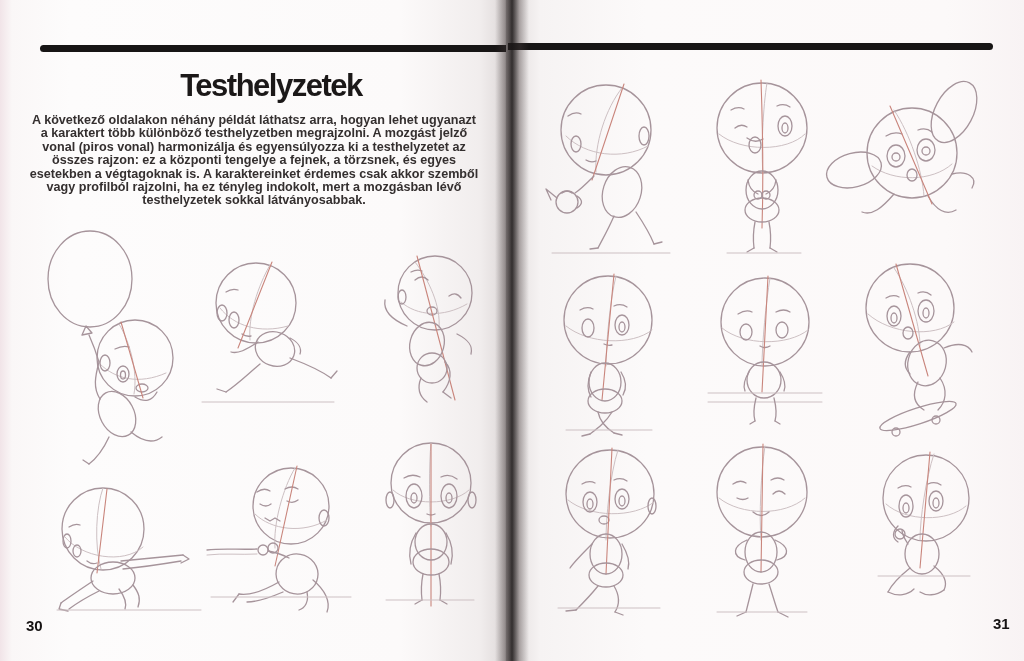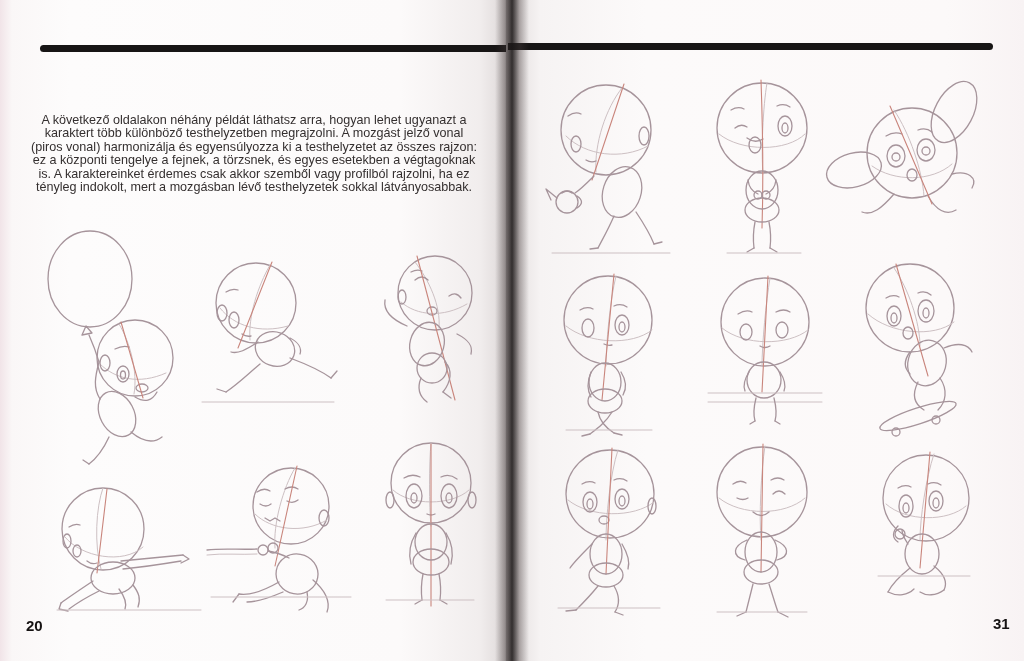--- a/index.html
+++ b/index.html
@@ -11,38 +11,39 @@
   .page-right{left:506px;width:518px;
     background:linear-gradient(90deg,#b9b3b3 0px,#e7e2e2 12px,#f6f3f3 34px,#fcfafa 140px,#fcf9f9 440px,#f8f3f4 518px);}
   .spine-shadow{position:absolute;left:495px;top:0;width:34px;height:661px;
     background:linear-gradient(90deg,rgba(50,42,42,0) 0%,rgba(58,48,48,.42) 28%,rgba(28,24,24,.88) 50%,rgba(70,60,60,.40) 72%,rgba(120,110,110,0) 100%);}
   .rule{position:absolute;height:7px;background:#171515;border-radius:4px;}
   .rule-left{left:40px;top:45px;width:466px;border-top-right-radius:0;border-bottom-right-radius:0;}
   .rule-right{left:508px;top:43px;width:485px;border-top-left-radius:0;border-bottom-left-radius:0;}
   .title{position:absolute;left:28px;top:68px;width:486px;text-align:center;
     font-size:31px;font-weight:700;letter-spacing:-1.5px;color:#1b1818;}
   .intro{position:absolute;left:28px;top:114px;width:452px;text-align:center;
-    font-size:12.6px;line-height:13.4px;font-weight:400;color:#342f2f;}
+    font-size:12.6px;line-height:13.4px;font-weight:700;color:#342f2f;}
   .pagenum{position:absolute;font-size:15px;font-weight:700;color:#151212;}
   .pagenum-left{left:26px;top:617px;}
   .fig{position:absolute;}
   .fig svg{display:block;overflow:visible;}
   svg.sk *{fill:none;stroke:#a6949b;stroke-width:1.3;stroke-linecap:round;stroke-linejoin:round;}
   svg.sk .g{stroke:#cdc0c3;stroke-width:1;}
   svg.sk .ax{stroke:#c9857c;stroke-width:1.1;}
 </style>
 </head>
 <body>
 
 <div class="stage">
 
   <div class="page page-left">
     <div class="rule rule-left" style="position:absolute;left:40px;top:45px;width:466px;"></div>
+    <div class="title">Testhelyzetek</div>
     <div class="intro">A következő oldalakon néhány példát láthatsz arra, hogyan lehet ugyanazt a karaktert több különböző testhelyzetben megrajzolni. A mozgást jelző vonal (piros vonal) harmonizálja és egyensúlyozza ki a testhelyzetet az összes rajzon: ez a központi tengelye a fejnek, a törzsnek, és egyes esetekben a végtagoknak is. A karaktereinket érdemes csak akkor szemből vagy profilból rajzolni, ha ez tényleg indokolt, mert a mozgásban lévő testhelyzetek sokkal látványosabbak.</div>
-    <div class="pagenum pagenum-left">20</div>
+    <div class="pagenum pagenum-left">30</div>
 
     <div class="fig" style="left:35px;top:222px;" aria-label="Chibi hanging from a balloon">
       <svg class="sk" width="205" height="245" viewBox="0 0 205 245">
         <ellipse cx="55" cy="57" rx="42" ry="48"></ellipse>
         <path d="M51 104 l6 7 -10 2 4 -9"></path>
         <path d="M54 113 C58 122 61 130 64 140"></path>
         <circle cx="100" cy="136" r="38"></circle>
         <path class="g" d="M84 102 C95 120 103 150 99 172"></path>
         <path class="g" d="M65 142 C80 157 104 163 131 151"></path>
         <ellipse cx="70" cy="141" rx="5" ry="8"></ellipse>

